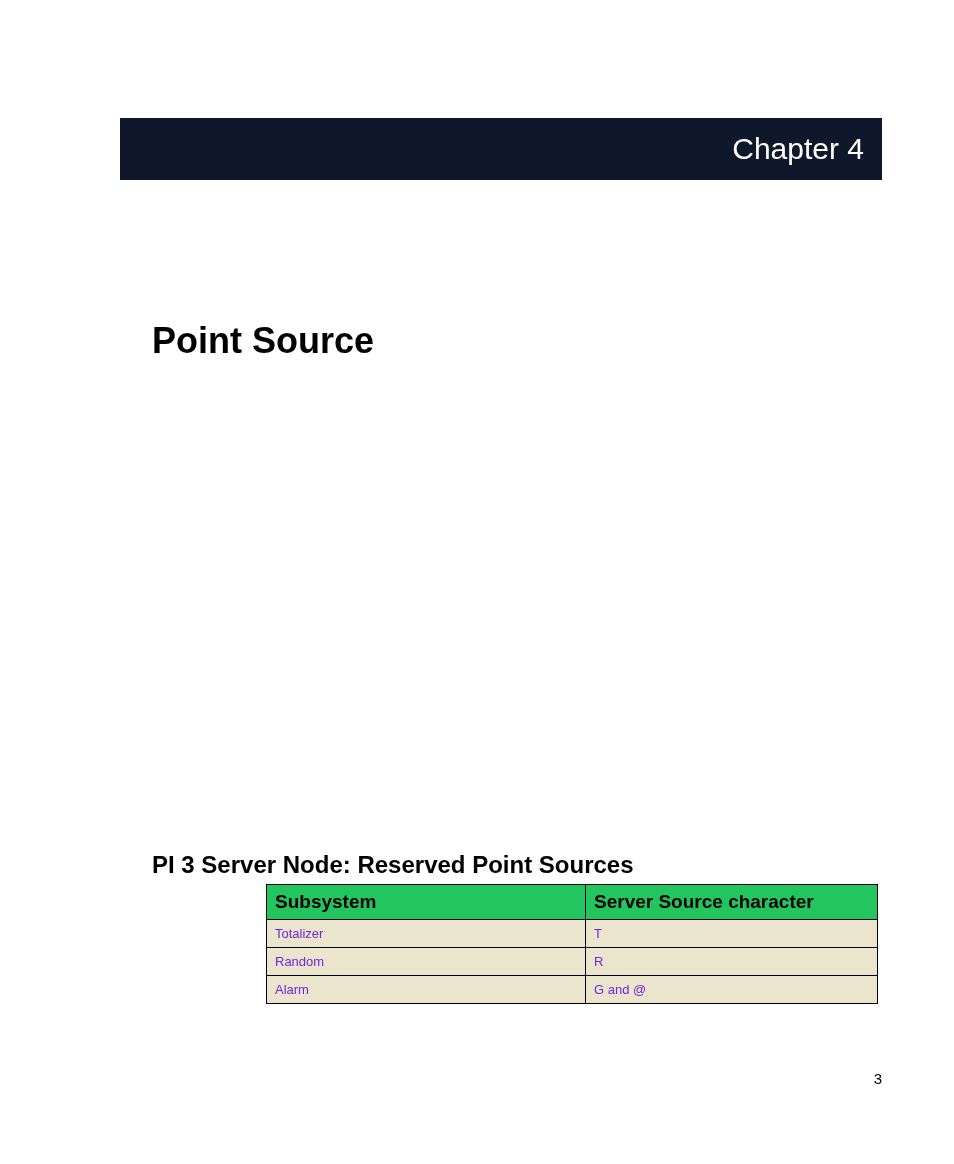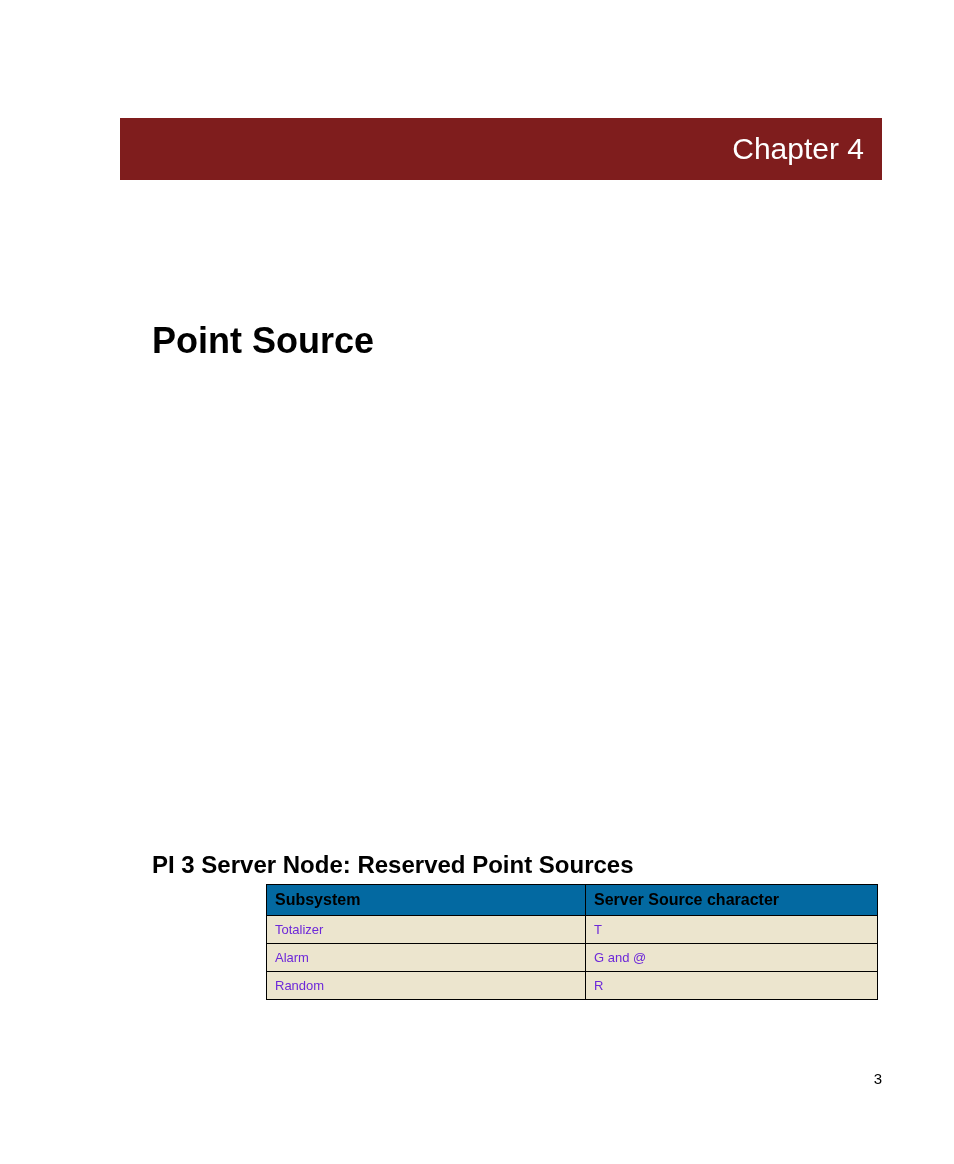--- a/index.html
+++ b/index.html
@@ -11,21 +11,21 @@
     height: 1164px;
     position: relative;
     overflow: hidden;
   }
   .chapter-banner {
     position: absolute;
     left: 120px;
     top: 118px;
     width: 762px;
     height: 62px;
-    background: #7f1d1d;
+    background: #0f172a;
     display: flex;
     align-items: center;
     justify-content: flex-end;
     padding-right: 18px;
     box-sizing: border-box;
   }
   .chapter-banner span {
     color: #ffffff;
     font-size: 30px;
     font-weight: 400;
@@ -56,22 +56,22 @@
     border-collapse: collapse;
     width: 612px;
   }
   th, td {
     border: 1px solid #000000;
     padding: 6px 8px;
     text-align: left;
     font-family: Verdana, Geneva, sans-serif;
   }
   th {
-    background: #0369a1;
-    font-size: 16px;
+    background: #22c55e;
+    font-size: 19px;
     font-weight: 700;
     color: #000000;
   }
   td {
     background: #ece5ce;
     font-size: 13px;
     font-weight: 400;
     color: #6d28d9;
   }
   th:first-child, td:first-child {
@@ -104,24 +104,24 @@
         <th>Subsystem</th>
         <th>Server Source character</th>
       </tr>
     </thead>
     <tbody>
       <tr>
         <td>Totalizer</td>
         <td>T</td>
       </tr>
       <tr>
+        <td>Random</td>
+        <td>R</td>
+      </tr>
+      <tr>
         <td>Alarm</td>
         <td>G and @</td>
-      </tr>
-      <tr>
-        <td>Random</td>
-        <td>R</td>
       </tr>
     </tbody>
   </table>
 </div>
 
 <div class="page-number">3</div>
 
 </body></html>

